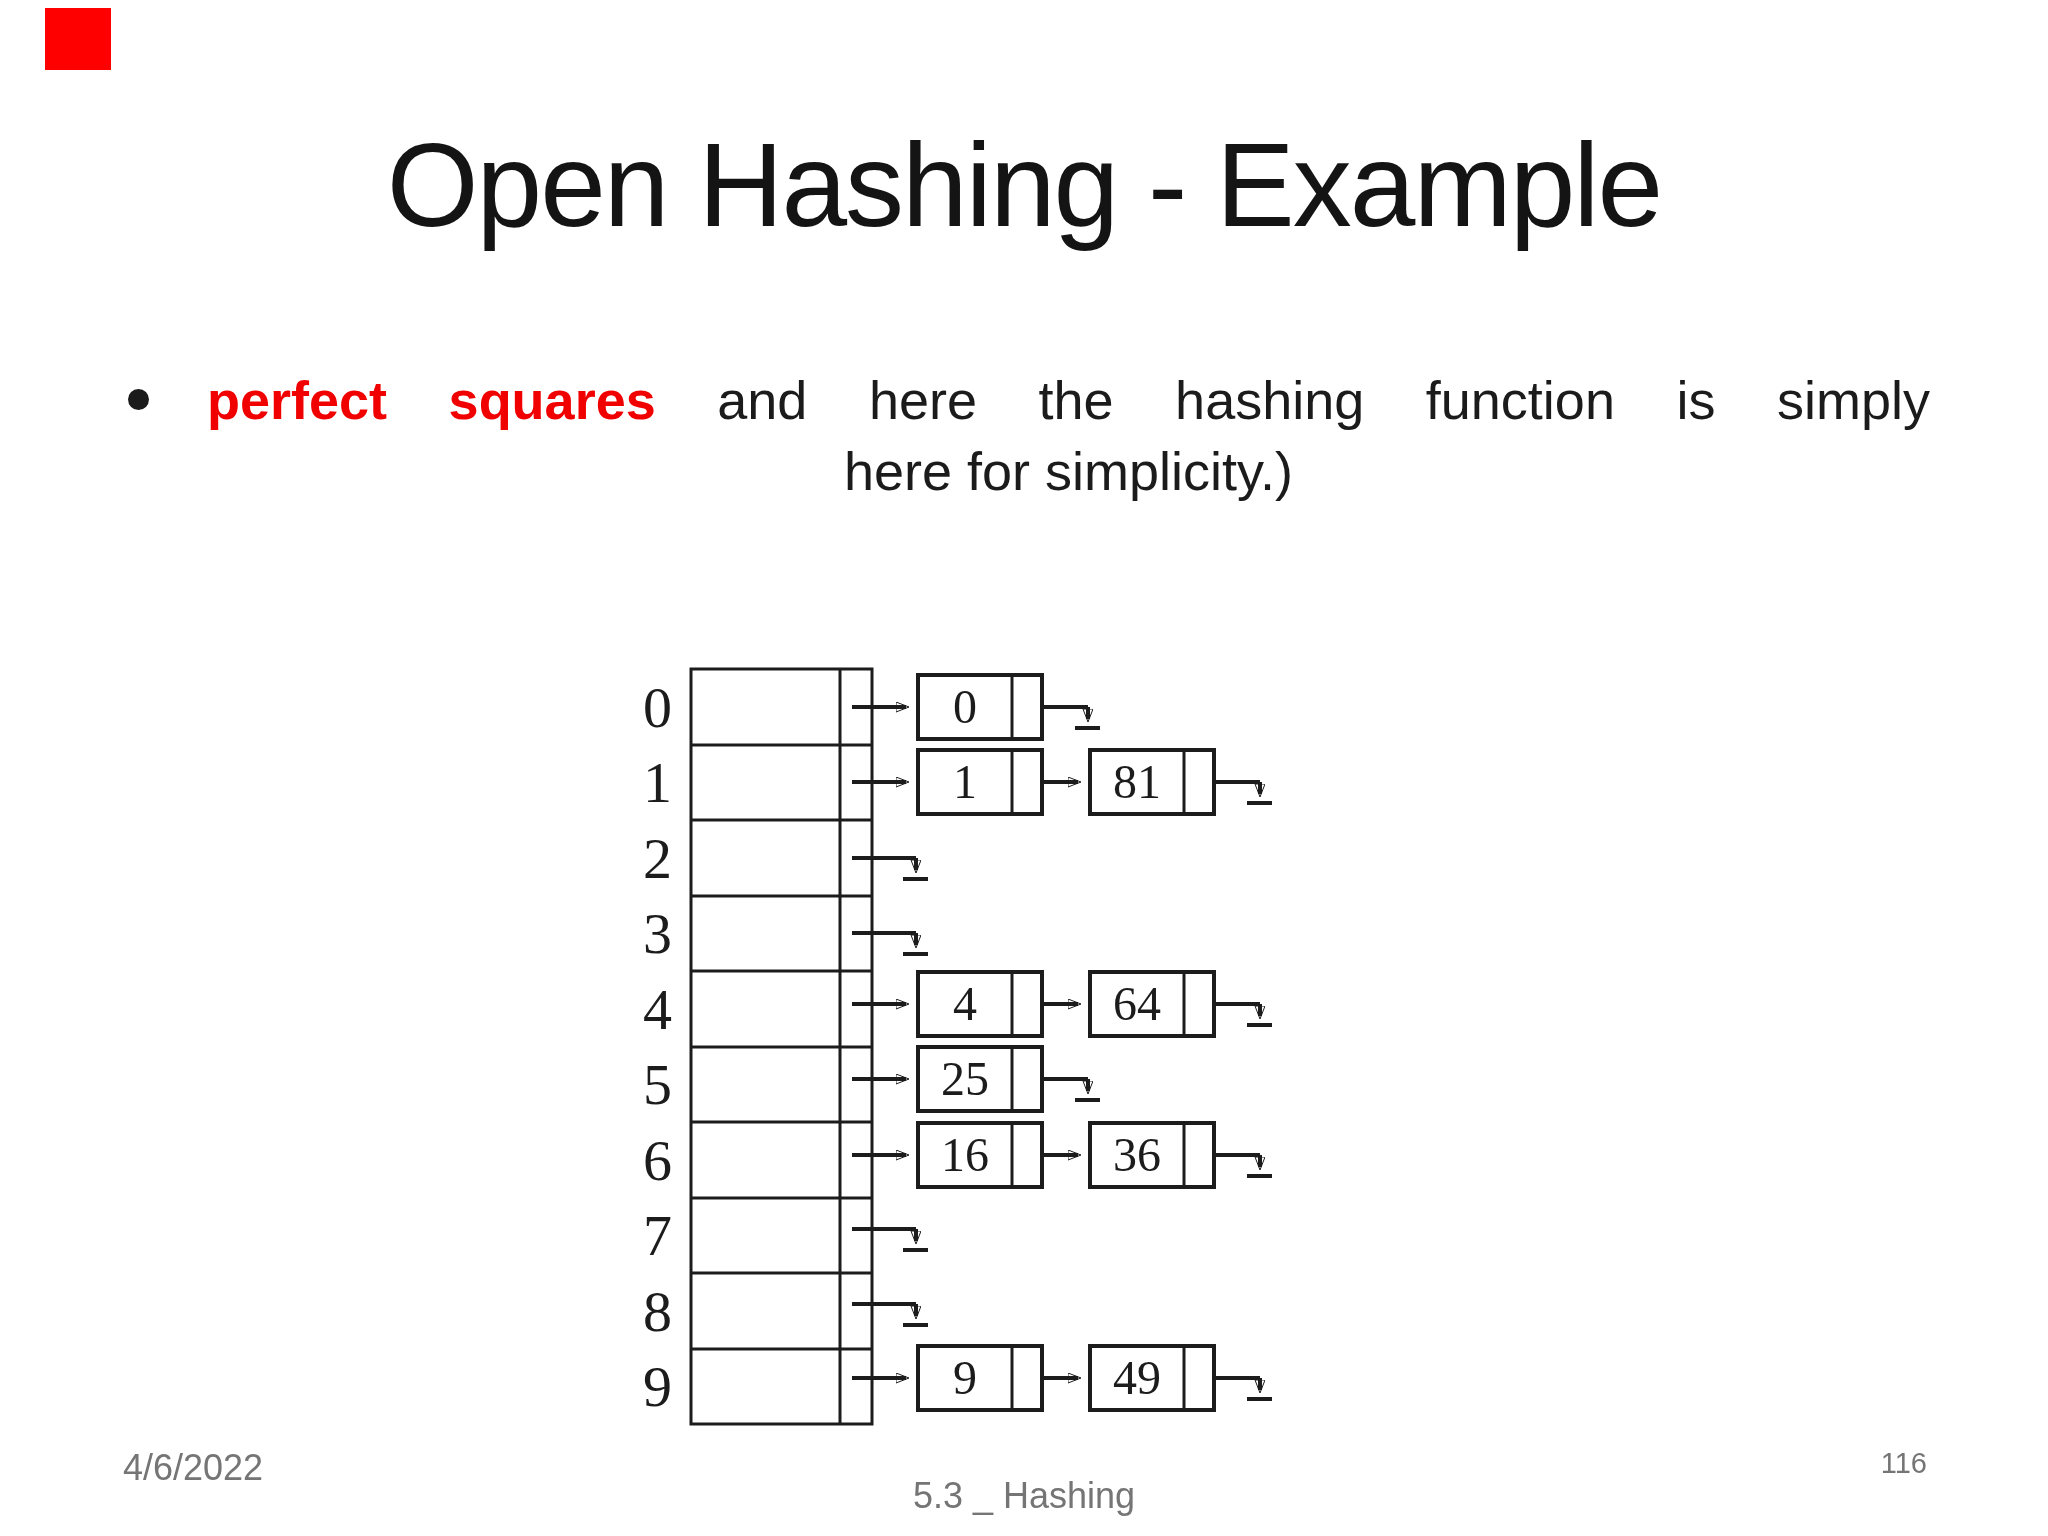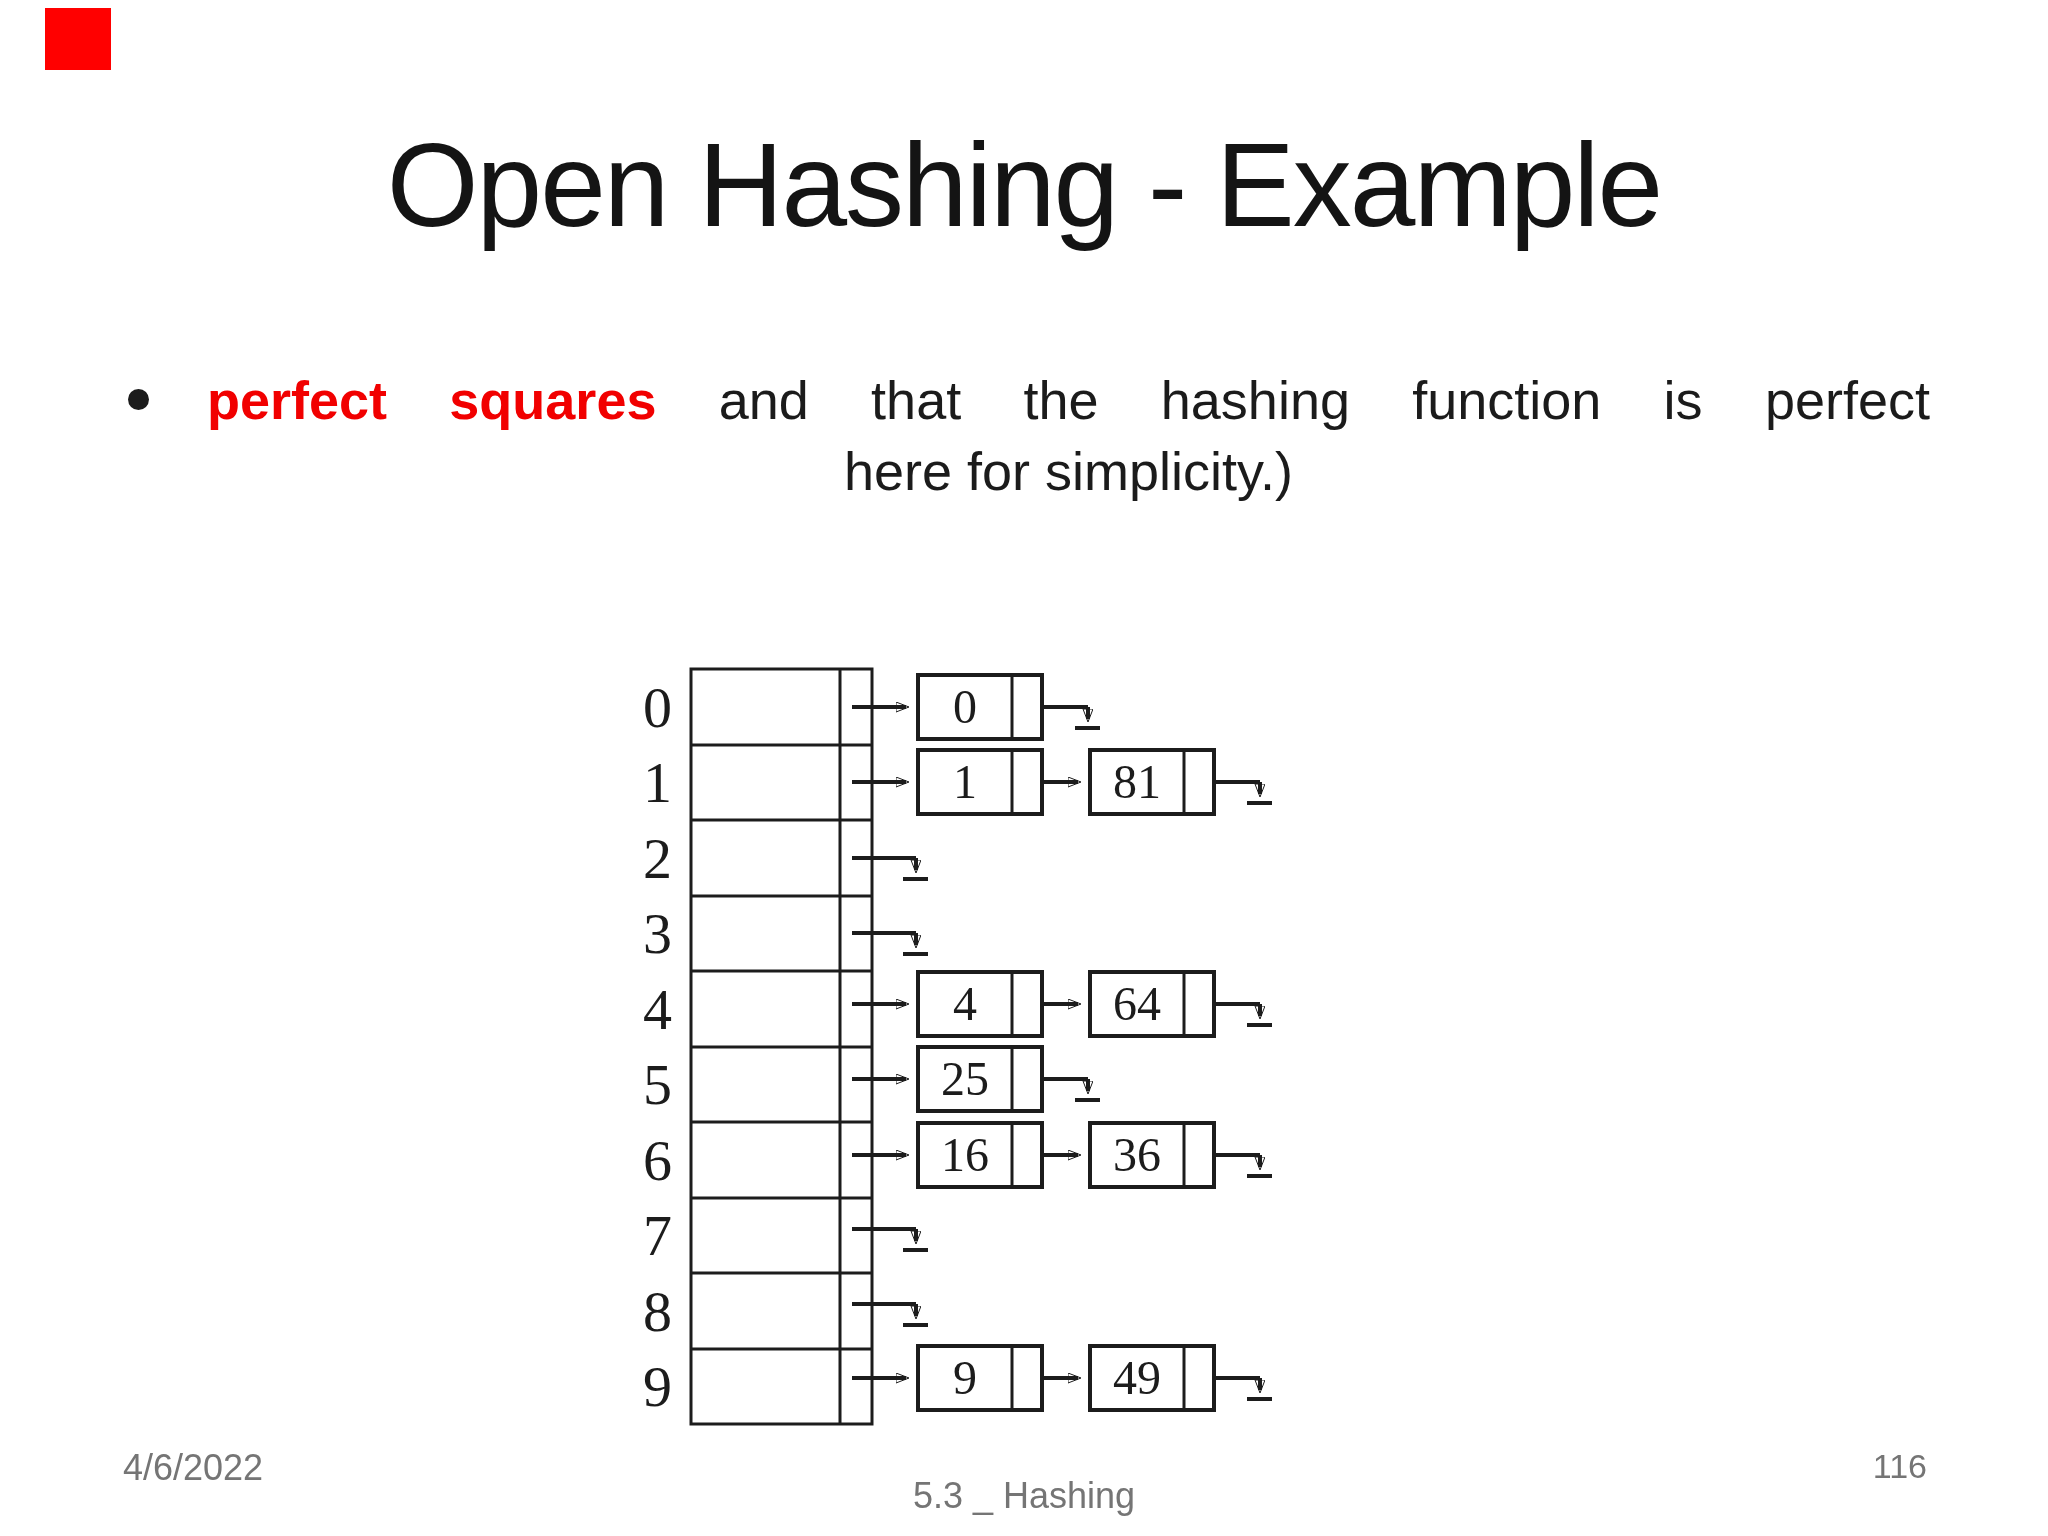--- a/index.html
+++ b/index.html
@@ -28,36 +28,36 @@
     font-size:54px;line-height:71px;color:#1b1b1b;
   }
   .jline{text-align:justify;text-align-last:justify;}
   .lline{text-align:center;}
   .red{color:#f10000;font-weight:bold;}
   .diagram{position:absolute;left:600px;top:640px;width:800px;height:812px;}
   .dg-digit{font-family:"Liberation Serif", serif;font-size:48px;fill:#1c1c1c;}
   .dg-label{font-family:"Liberation Serif", serif;font-size:58px;fill:#1c1c1c;}
   .footer-date{position:absolute;left:123px;top:1447px;font-size:36px;color:#757575;}
   .footer-section{position:absolute;left:0;top:1447px;width:100%;text-align:center;font-size:36px;color:#757575;margin-top:28px;}
-  .footer-page{position:absolute;right:121px;top:1447px;font-size:34px;color:#757575;}
+  .footer-page{position:absolute;right:121px;top:1447px;font-size:29px;color:#757575;}
   svg line, svg rect, svg path{stroke:#1c1c1c;fill:none;}
 </style>
 </head>
 <body>
 
 <div class="slide">
 
   <div class="red-marker"></div>
 
   <div class="title">Open Hashing - Example</div>
 
   <div class="bullet-dot"></div>
 
   <div class="para">
-    <div class="jline"><span class="red">perfect squares</span><span> and that the hashing function is perfect</span></div>
+    <div class="jline"><span class="red">perfect squares</span><span> and here the hashing function is simply</span></div>
     <div class="lline"><span>here for simplicity.)</span></div>
   </div>
 
   <div class="diagram">
     <svg width="800" height="812" viewBox="0 0 800 812">
       <defs>
         <marker id="ah" orient="auto" markerWidth="16" markerHeight="14" refX="10" refY="5" markerUnits="userSpaceOnUse">
           <path d="M0 0 L13 5 L0 10 Z" fill="#1c1c1c" stroke="none"></path>
         </marker>
         <g id="drop">

